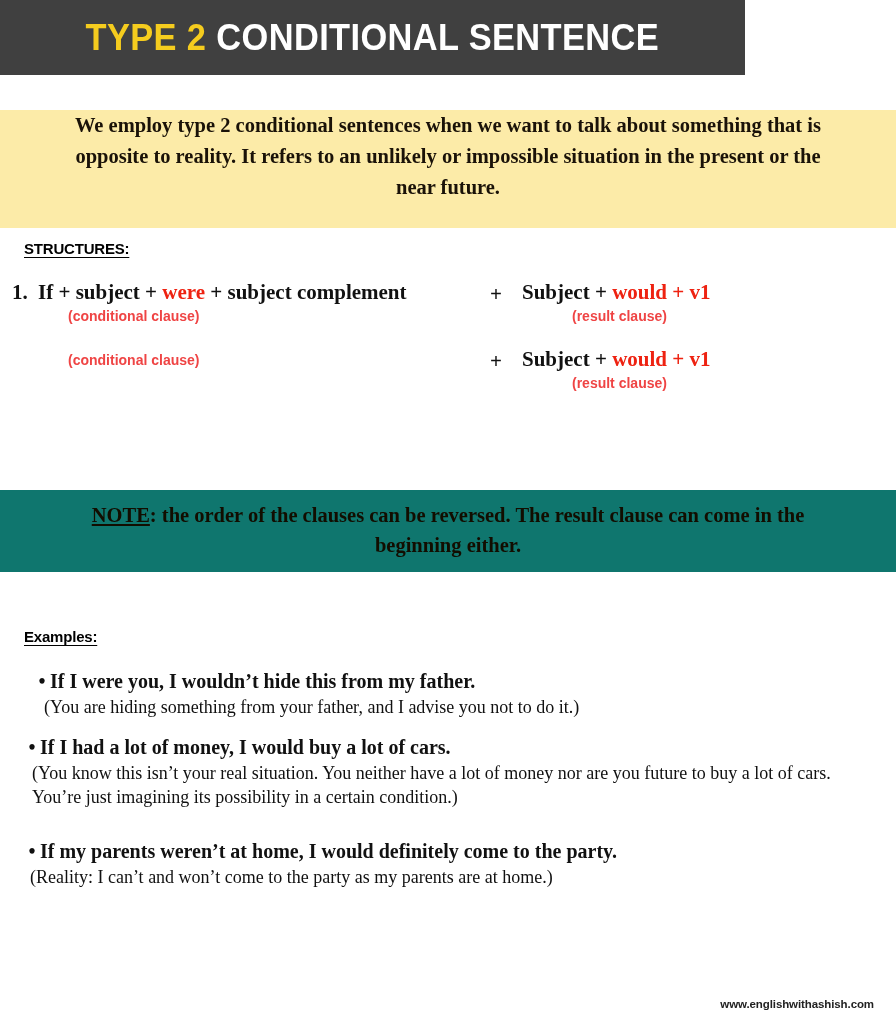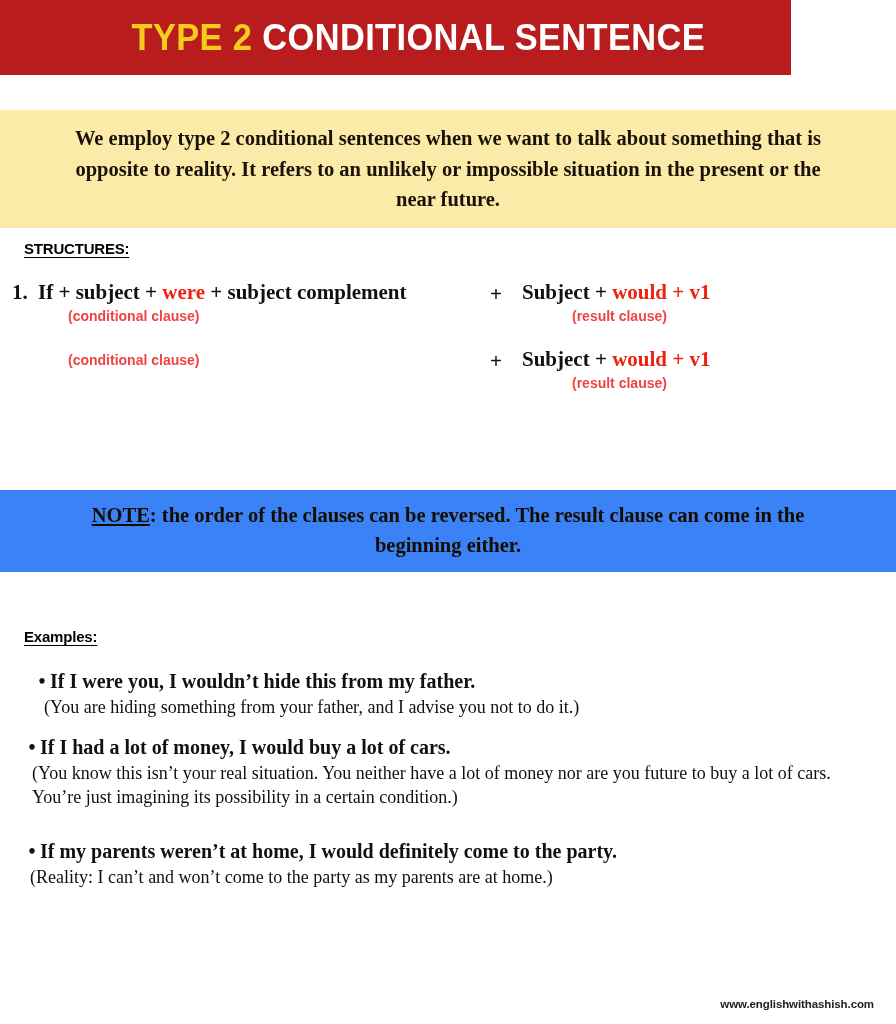--- a/index.html
+++ b/index.html
@@ -16,25 +16,24 @@
     position: relative;
   }
 
   
   .title-banner {
     position: absolute;
     left: 0;
     top: 0;
     width: 745px;
     height: 75px;
-    background: #b91c1c;
+    background: #404040;
     display: flex;
     align-items: center;
     justify-content: center;
-    padding-left: 46px;
   }
   .title-text {
     font-family: "Liberation Sans Narrow", "Liberation Sans", sans-serif;
     font-weight: bold;
     font-size: 37px;
     letter-spacing: 0.4px;
     color: #ffffff;
     white-space: nowrap;
     transform: scaleX(0.93);
   }
@@ -44,21 +43,20 @@
 
   
   .intro-band {
     position: absolute;
     left: 0;
     top: 110px;
     width: 896px;
     height: 118px;
     background: #fceba8;
     display: flex;
-    align-items: center;
     justify-content: center;
   }
   .intro-text {
     width: 770px;
     text-align: center;
     font-size: 20.5px;
     font-weight: bold;
     line-height: 1.5;
     color: #1a1208;
   }
@@ -123,21 +121,21 @@
   .struct-left .clause-label { padding-left: 56px; }
   .struct-right .clause-label { padding-left: 50px; }
 
   
   .note-band {
     position: absolute;
     left: 0;
     top: 490px;
     width: 896px;
     height: 82px;
-    background: #3b82f6;
+    background: #0f766e;
     display: flex;
     align-items: center;
     justify-content: center;
   }
   .note-text {
     width: 790px;
     text-align: center;
     font-size: 20.5px;
     font-weight: bold;
     line-height: 1.45;

